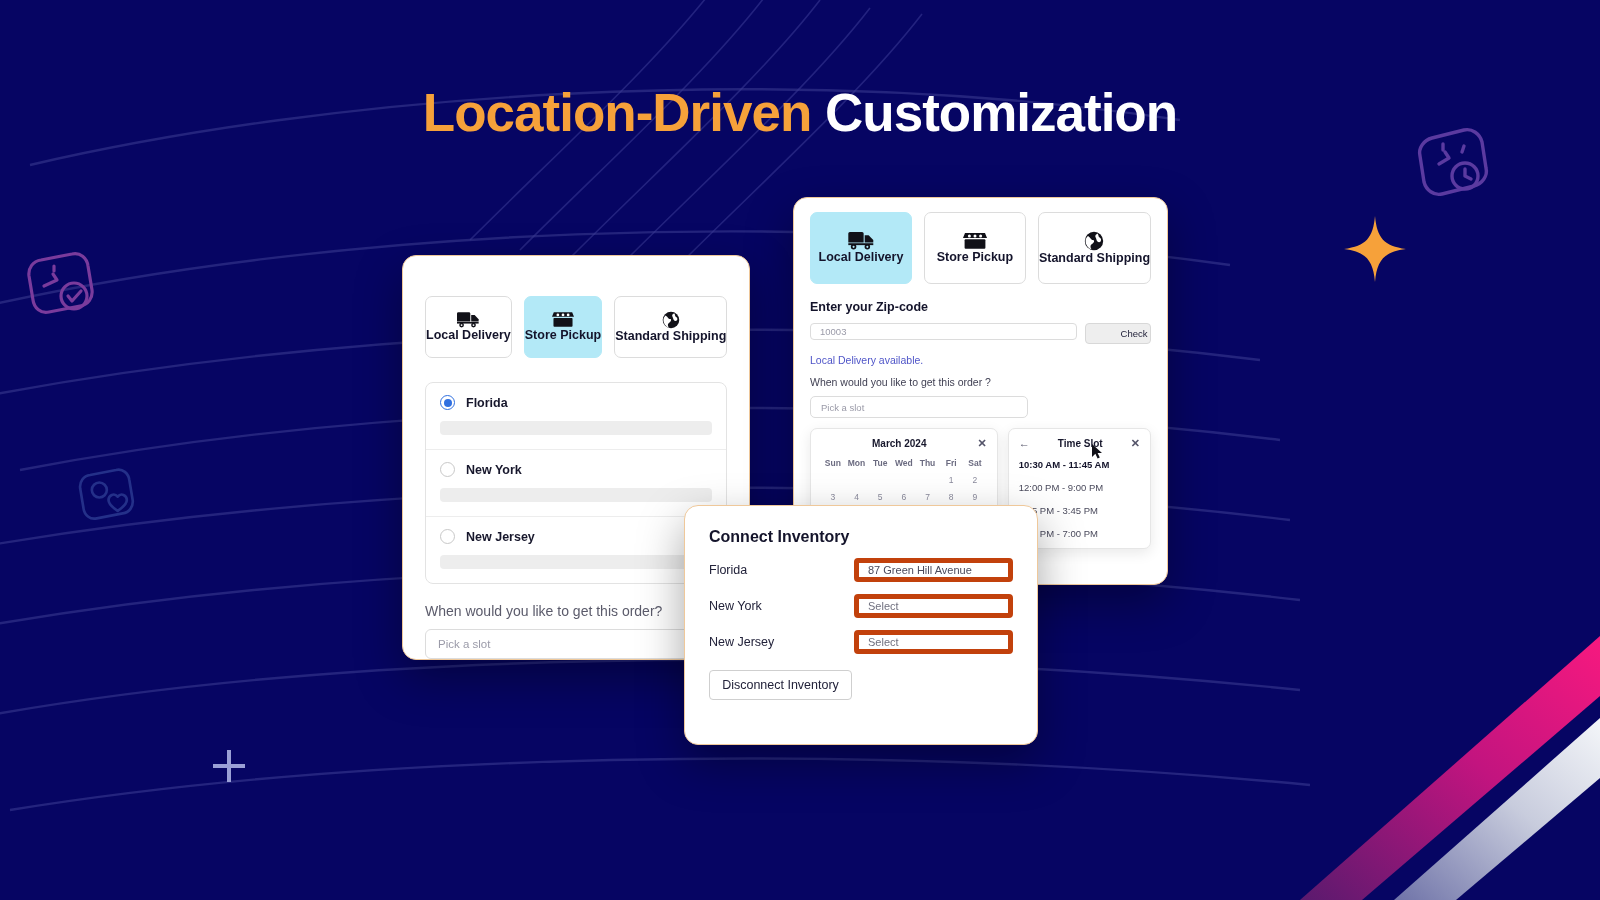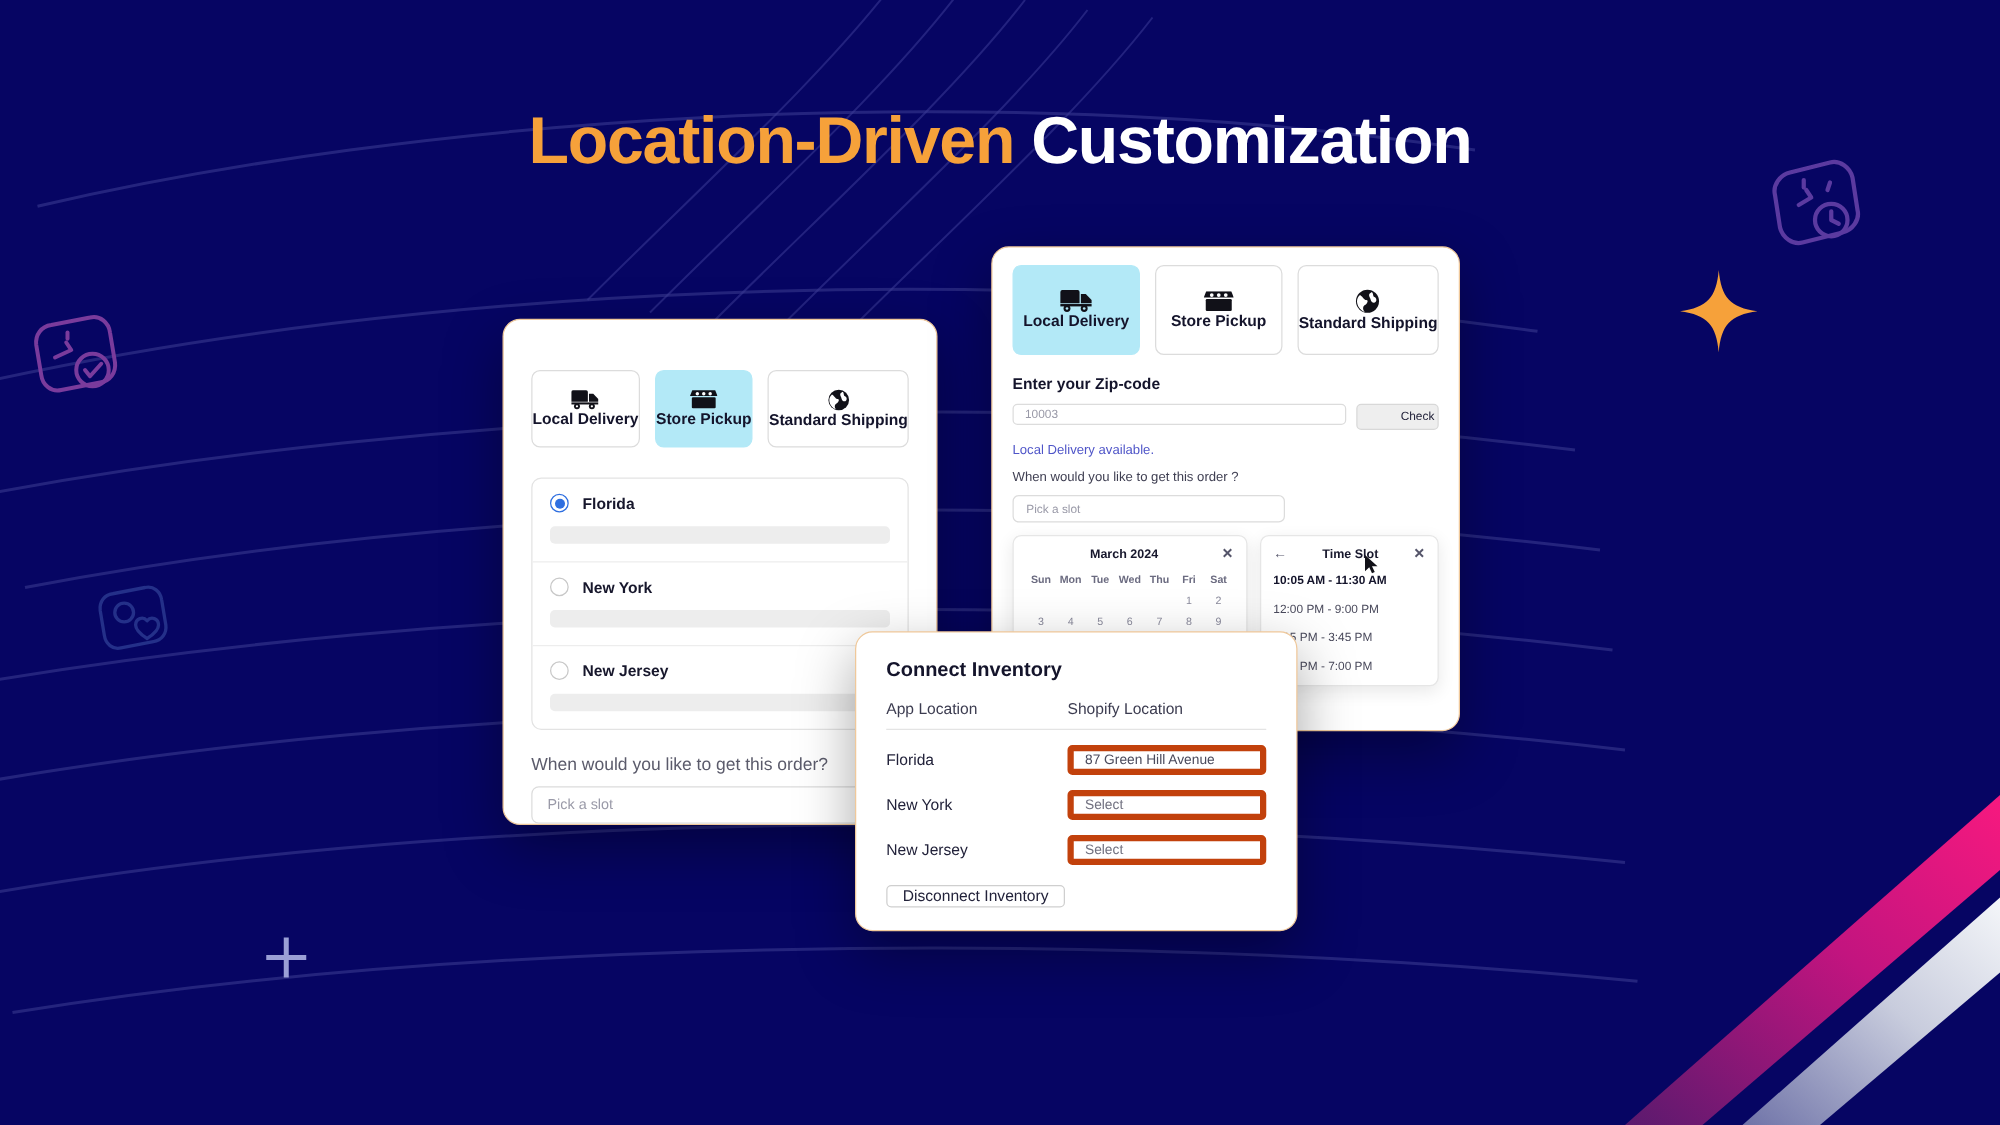--- a/index.html
+++ b/index.html
@@ -200,21 +200,21 @@
   .inv-loc { width: 145px; font-size: 12.5px; color: #22223a; }
   .inv-select {
     flex: 1; height: 24px;
     border: 5px solid #c2410c; border-radius: 4px;
     display: flex; align-items: center; padding: 0 9px;
     font-size: 11px; color: #4a4a5c;
   }
   .inv-select.placeholder { color: #70707f; }
   #disconnect-btn {
     margin-top: 16px;
-    width: 143px; height: 18px;
+    width: 143px; height: 30px;
     border: 1px solid #cfcfcf; border-radius: 4px;
     background: #fff;
     font-size: 12.5px; color: #22223a;
     display: flex; align-items: center; justify-content: center;
   }
 </style>
 </head>
 <body>
 
 <div id="bg-decor">
@@ -466,41 +466,37 @@
         </div>
       </div>
 
       <div class="popover" id="timeslot-popover">
         <div class="pop-head">
           <span class="pop-back">←</span>
           <span class="pop-title">Time Slot</span>
           <span class="pop-x">✕</span>
         </div>
         <div class="slot-list">
-          <div class="slot-item selected">10:05 AM - 11:30 AM</div>
+          <div class="slot-item selected">10:30 AM - 11:45 AM</div>
           <div class="slot-item">12:00 PM - 9:00 PM</div>
           <div class="slot-item">3:15 PM - 3:45 PM</div>
           <div class="slot-item">6:30 PM - 7:00 PM</div>
         </div>
       </div>
     </div>
   </div>
 </div>
 
 <svg class="cursor-arrow" width="12" height="16" viewBox="0 0 12 16">
   <path d="M0 0 L0 13 L3.4 9.8 L5.6 14.6 L7.8 13.6 L5.6 9 L10 9 Z" fill="#111118"></path>
 </svg>
 
 <div class="card" id="card-inventory">
   <div id="inv-title">Connect Inventory</div>
 
-  <div class="inv-head-row">
-    <div class="inv-col-a">App Location</div>
-    <div>Shopify Location</div>
-  </div>
 
   <div class="inv-row">
     <div class="inv-loc">Florida</div>
     <div class="inv-select">
       <span>87 Green Hill Avenue</span>
     </div>
   </div>
 
   <div class="inv-row">
     <div class="inv-loc">New York</div>

